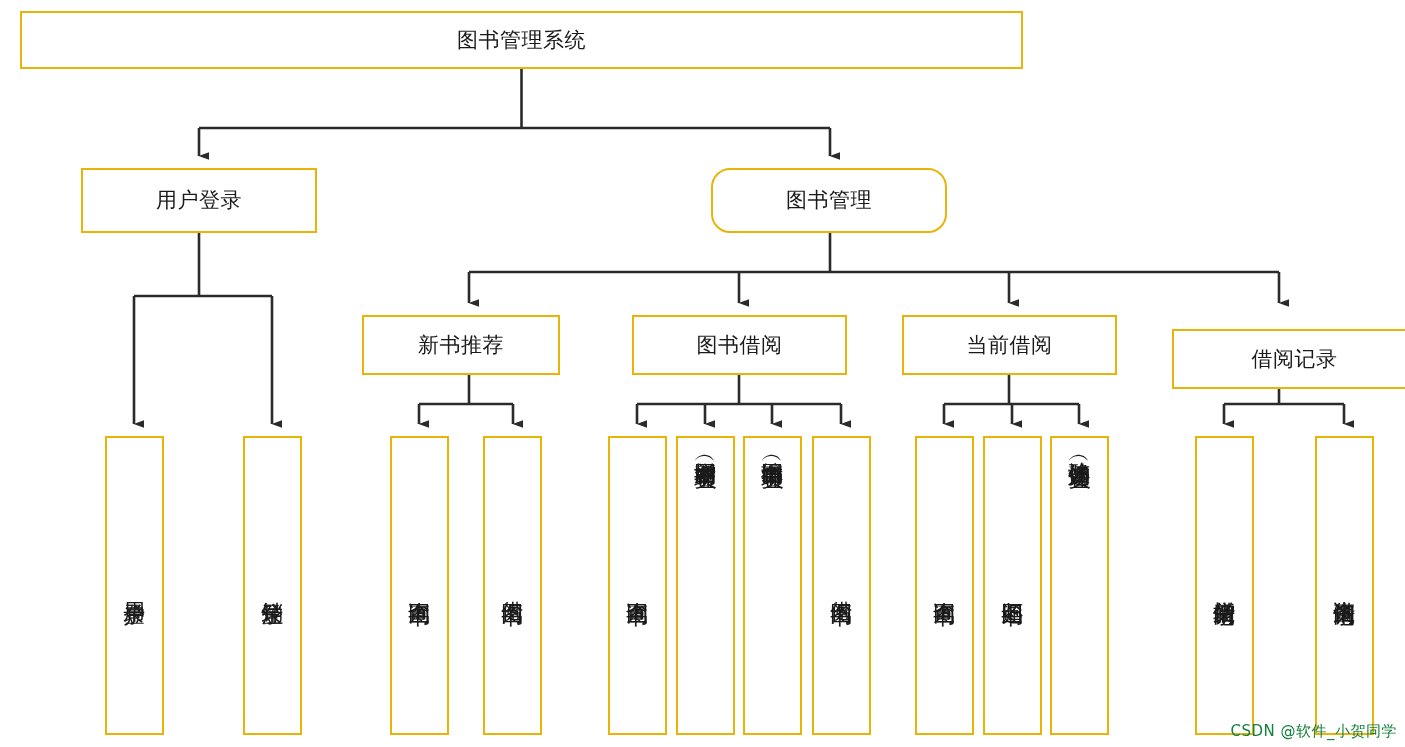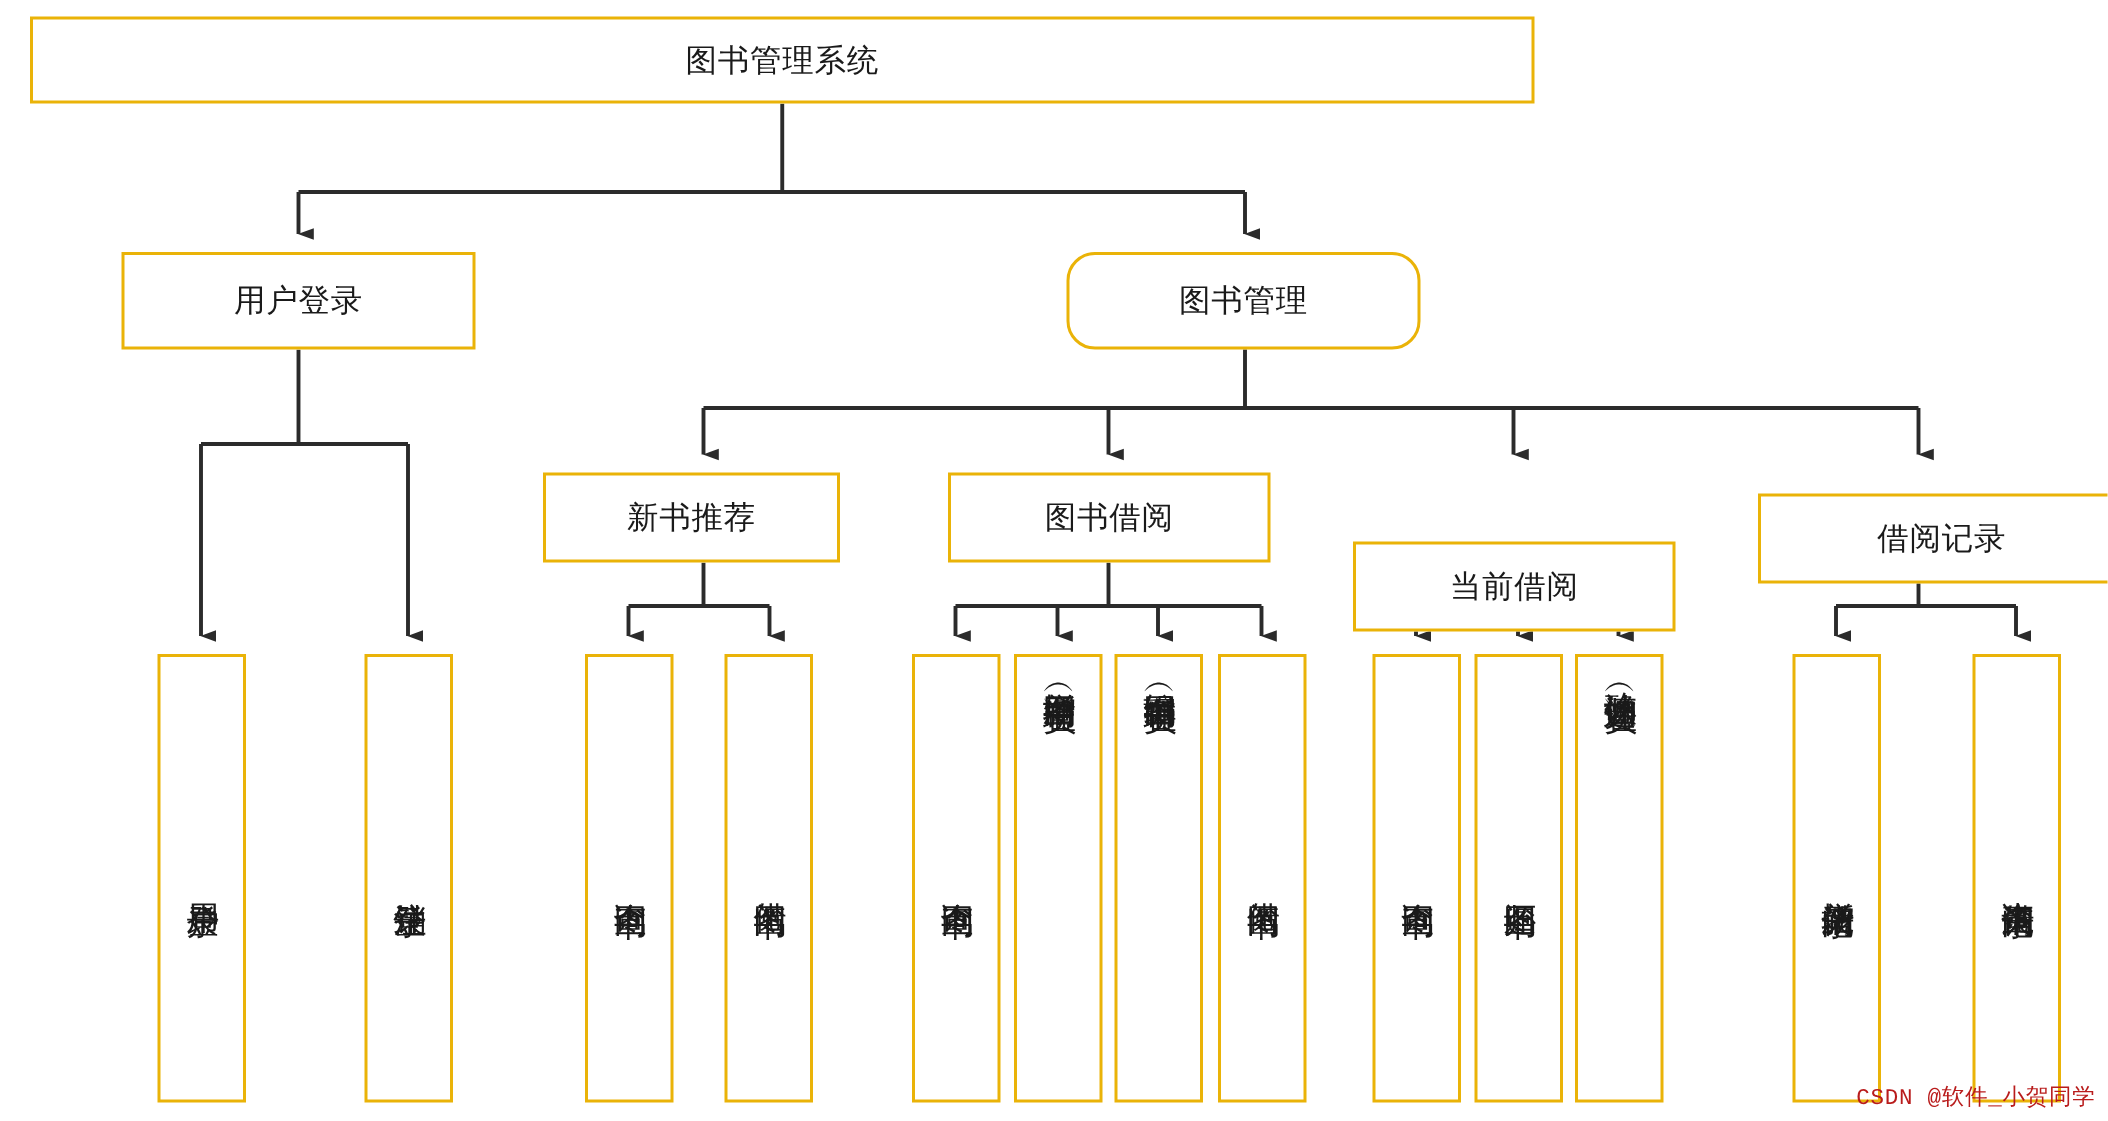--- a/index.html
+++ b/index.html
@@ -60,24 +60,23 @@
   }
   .node.vert.center-v {
     align-items: center;
     padding-top: 0;
   }
   #watermark {
     position: absolute;
     right: 8px;
     bottom: 6px;
     font-size: 15px;
-    color: #b91c1c;
+    color: #15803d;
     letter-spacing: 0.5px;
     white-space: nowrap;
-    font-family: Liberation Mono, monospace;
   }
 </style>
 </head>
 <body>
 
 <div id="diagram-root">
 
   <svg class="connectors" viewBox="0 0 1405 747">
     <defs>
       <marker id="arrowhead" markerWidth="9" markerHeight="11" refX="4.5" refY="10.2" orient="auto" markerUnits="userSpaceOnUse">
@@ -138,21 +137,21 @@
   <div class="node horiz" style="left:711px; top:168px; width:236px; height:65px;border-radius:19px;">
     <span class="label">图书管理</span>
   </div>
 
   <div class="node horiz" style="left:362px; top:315px; width:198px; height:60px;">
     <span class="label">新书推荐</span>
   </div>
   <div class="node horiz" style="left:632px; top:315px; width:215px; height:60px;">
     <span class="label">图书借阅</span>
   </div>
-  <div class="node horiz" style="left:902px; top:315px; width:215px; height:60px;margin-top:46px;">
+  <div class="node horiz" style="left:902px; top:315px; width:215px; height:60px;">
     <span class="label">当前借阅</span>
   </div>
   <div class="node horiz" style="left:1172px; top:329px; width:245px; height:60px;">
     <span class="label">借阅记录</span>
   </div>
 
   <div class="node vert center-v" style="left:105px; top:436px; width:59px; height:299px;">
     <span class="label">用户登录</span>
   </div>
   <div class="node vert center-v" style="left:243px; top:436px; width:59px; height:299px;">

